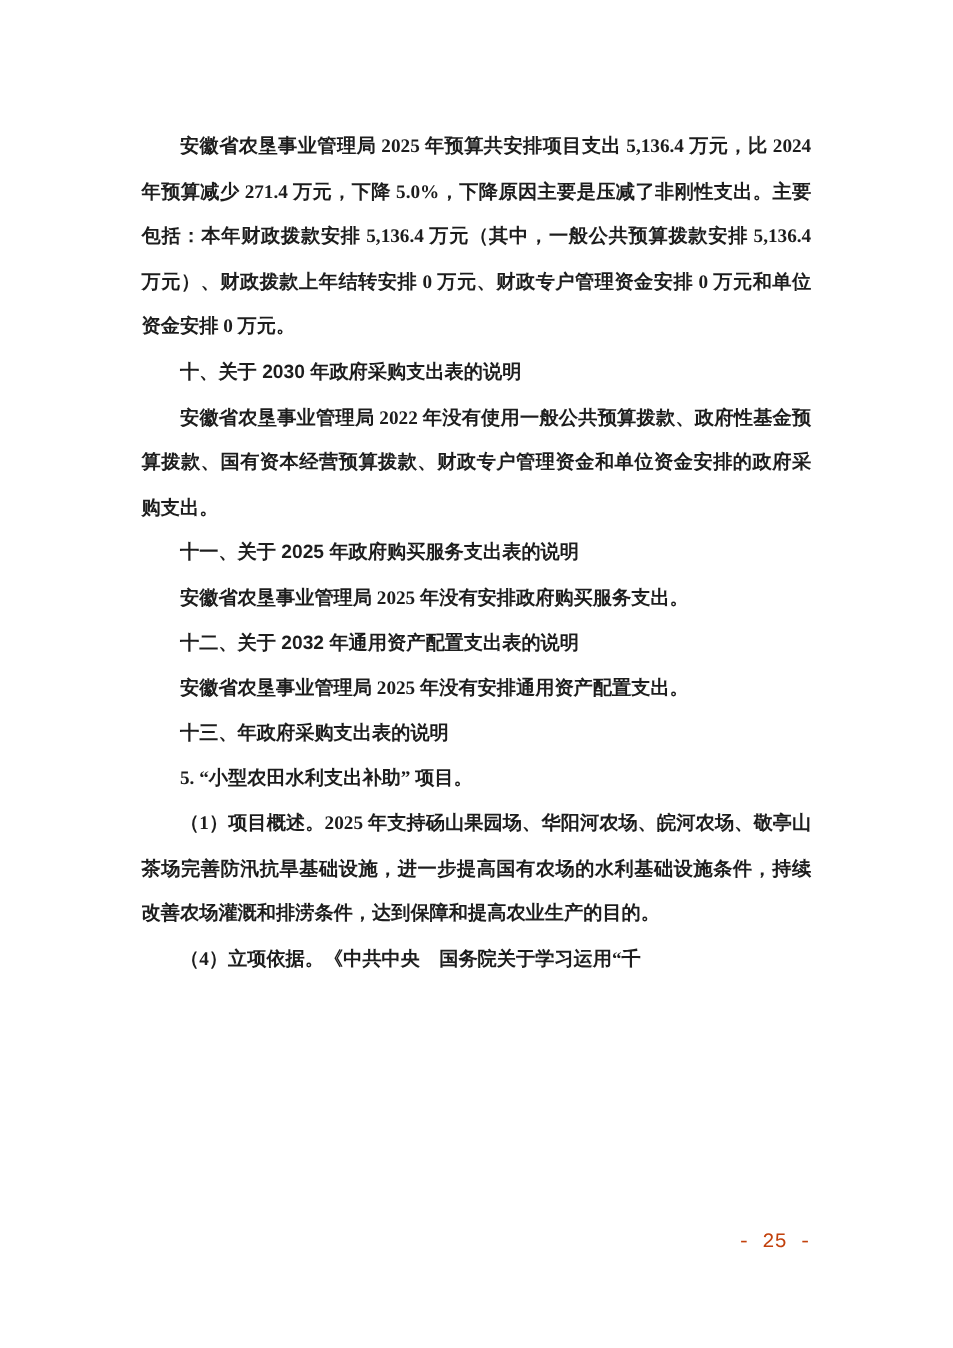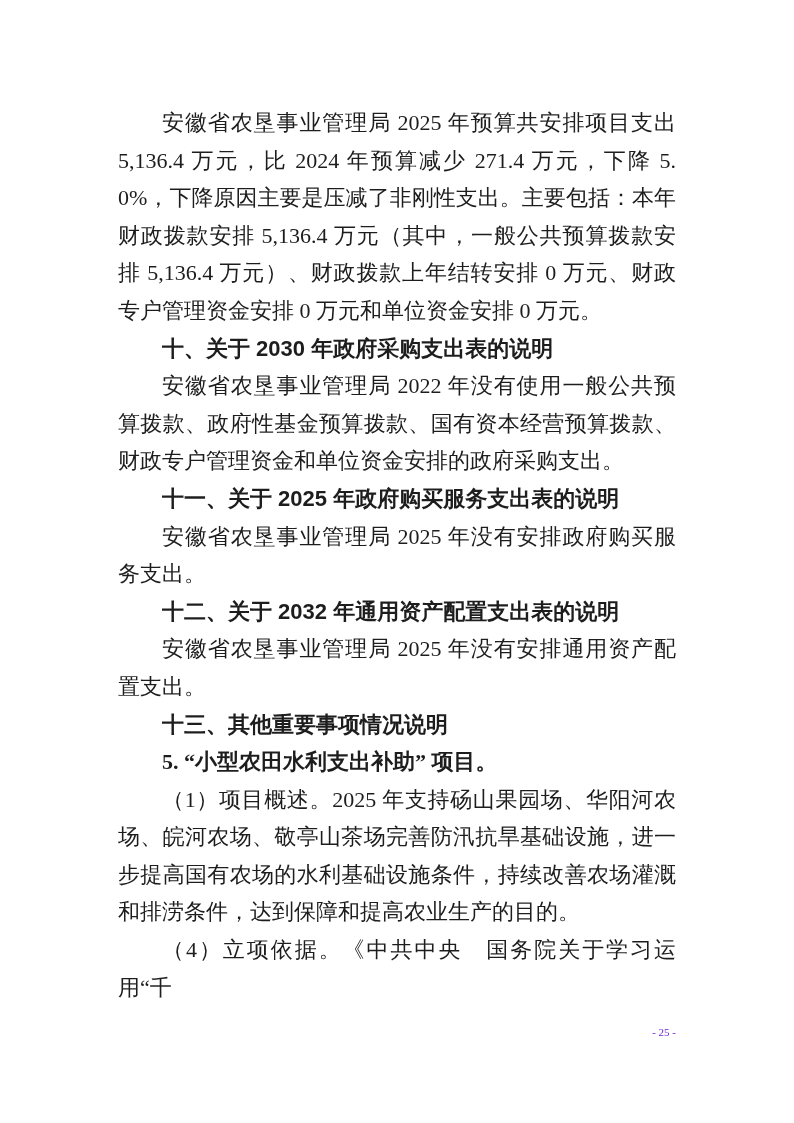--- a/index.html
+++ b/index.html
@@ -19,23 +19,24 @@
     left: 118px;
     top: 104px;
     width: 558px;
   }
   .content p {
     margin: 0;
     padding: 0;
     text-indent: 2em;
     text-align: justify;
     line-height: 37.6px;
-    font-size: 22px;
+    font-size: 16px;
     color: #1d1d1d;
     word-break: break-all;
+    font-weight: bold;
   }
   .body-text {
     font-family: "Liberation Serif", "DejaVu Serif", serif;
     font-weight: normal;
   }
   .heading-num {
     font-family: "Liberation Sans", "DejaVu Sans", sans-serif;
     font-weight: bold;
     color: #111111;
   }
@@ -45,36 +46,36 @@
     color: #111111;
   }
   .page-number {
     position: absolute;
     top: 1026px;
     left: 0;
     width: 100%;
     box-sizing: border-box;
     padding-right: 118px;
     text-align: right;
-    font-family: Liberation Serif, serif;
-    font-size: 11px;
-    color: #6d28d9;
+    font-family: Liberation Mono, monospace;
+    font-size: 17px;
+    color: #c2410c;
   }
 </style>
 </head>
 <body>
 
 <div class="page">
   <div class="content">
     <p class="body-text">安徽省农垦事业管理局 2025 年预算共安排项目支出 5,136.4 万元，比 2024 年预算减少 271.4 万元，下降 5.0%，下降原因主要是压减了非刚性支出。主要包括：本年财政拨款安排 5,136.4 万元（其中，一般公共预算拨款安排 5,136.4 万元）、财政拨款上年结转安排 0 万元、财政专户管理资金安排 0 万元和单位资金安排 0 万元。</p>
     <p class="heading-num">十、关于 2030 年政府采购支出表的说明</p>
     <p class="body-text">安徽省农垦事业管理局 2022 年没有使用一般公共预算拨款、政府性基金预算拨款、国有资本经营预算拨款、财政专户管理资金和单位资金安排的政府采购支出。</p>
     <p class="heading-num">十一、关于 2025 年政府购买服务支出表的说明</p>
     <p class="body-text">安徽省农垦事业管理局 2025 年没有安排政府购买服务支出。</p>
     <p class="heading-num">十二、关于 2032 年通用资产配置支出表的说明</p>
     <p class="body-text">安徽省农垦事业管理局 2025 年没有安排通用资产配置支出。</p>
-    <p class="heading-num">十三、其他重要事项情况说明</p>
+    <p class="heading-num">十三、年政府采购支出表的说明</p>
     <p class="heading-sub">5. “小型农田水利支出补助” 项目。</p>
     <p class="body-text">（1）项目概述。2025 年支持砀山果园场、华阳河农场、皖河农场、敬亭山茶场完善防汛抗旱基础设施，进一步提高国有农场的水利基础设施条件，持续改善农场灌溉和排涝条件，达到保障和提高农业生产的目的。</p>
     <p class="body-text">（4）立项依据。《中共中央　国务院关于学习运用“千</p>
   </div>
   <div class="page-number">- 25 -</div>
 </div>
 
 </body></html>

